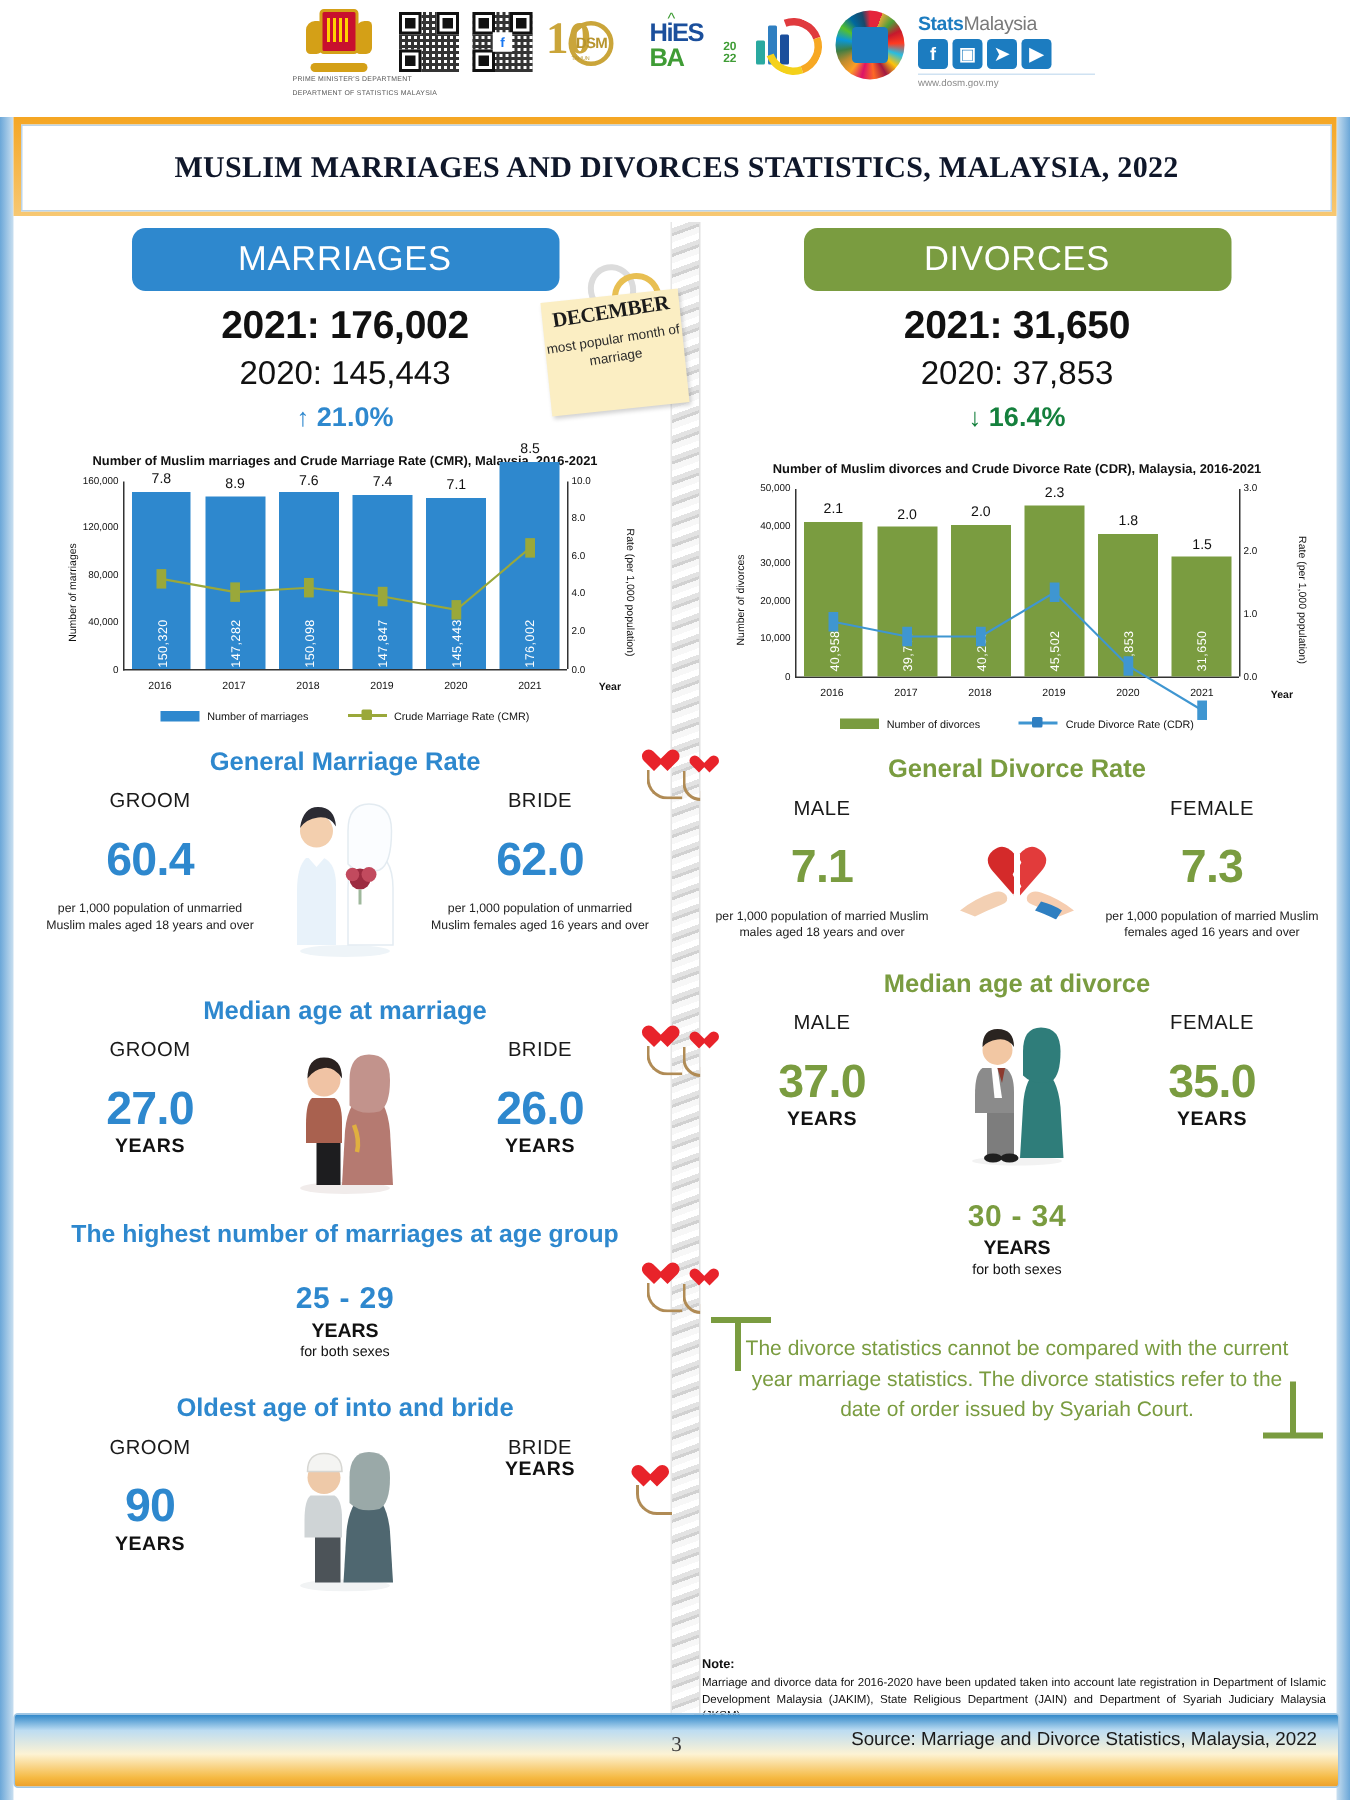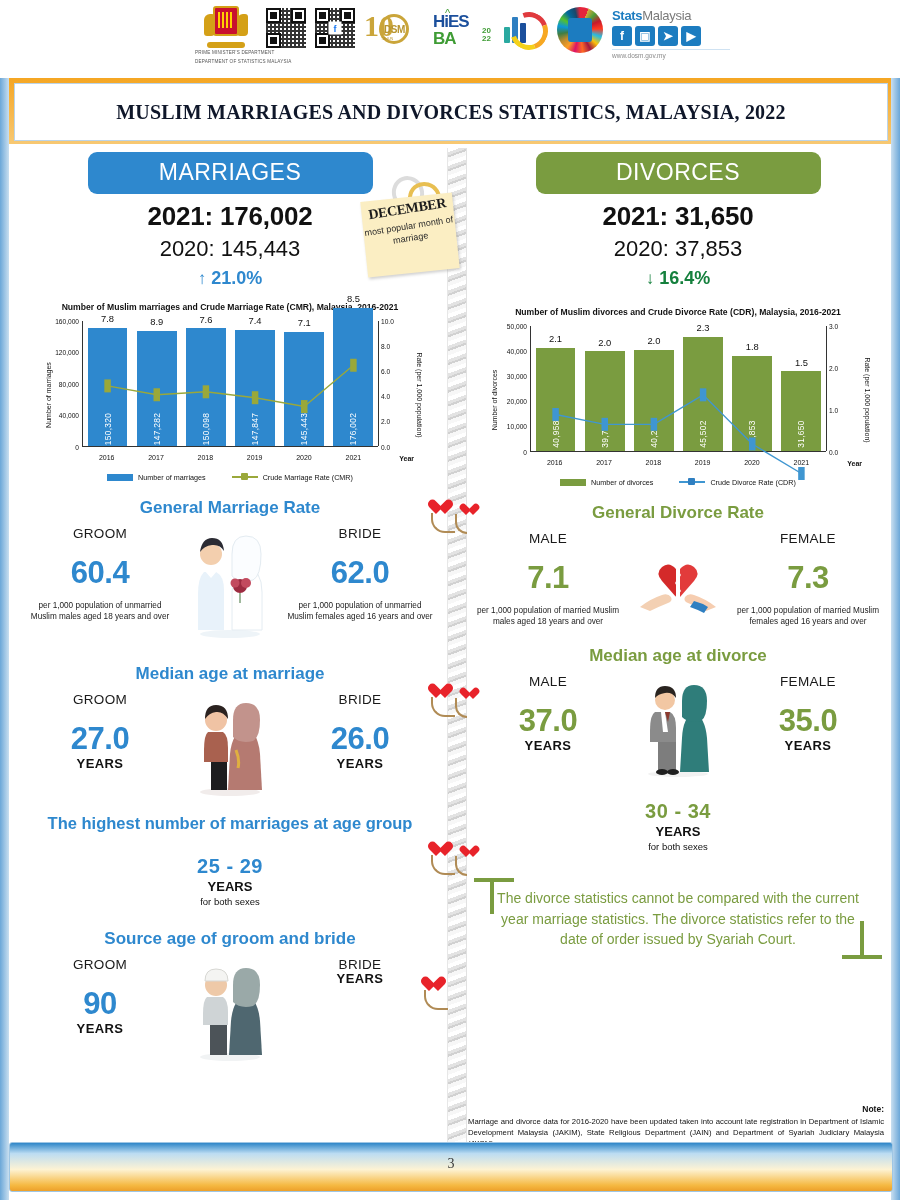--- a/index.html
+++ b/index.html
@@ -183,21 +183,21 @@
   
   .disc{position:relative;margin-top:30px;padding:6px 26px;}
   .disc .txt{font-size:14px;color:#7a9c40;line-height:1.45;text-align:center;}
   .disc .brk{position:absolute;width:40px;height:4px;background:#7a9c40;}
   .disc .brk.tl{left:12px;top:-4px;}
   .disc .brk.tl:before{content:"";position:absolute;left:16px;top:0;width:4px;height:36px;background:#7a9c40;}
   .disc .brk.br{right:12px;bottom:-4px;}
   .disc .brk.br:before{content:"";position:absolute;left:18px;top:-34px;width:4px;height:36px;background:#7a9c40;}
 
   .note{position:absolute;left:468px;top:1104px;width:416px;}
-  .note .nh{font-size:8.5px;font-weight:bold;color:#111;text-align:right;}
+  .note .nh{font-size:8.5px;font-weight:bold;color:#111;}
   .note .nb{font-size:7.7px;color:#111;line-height:1.42;text-align:justify;margin-top:3px;}
 
   
   .footer{position:absolute;left:9px;bottom:8px;width:882px;height:48px;
      background:linear-gradient(180deg,#2e86c8 0%,#bcdcf2 22%,#fdf3d4 55%,#f5b942 88%,#eda02a 100%);
      border:1px solid #9fc6e4;border-radius:3px;}
   .footer .pg{position:absolute;left:50%;top:13px;transform:translateX(-50%);
      font-family:"Liberation Serif",serif;font-size:14px;color:#3a3a3a;}
   .footer .src{position:absolute;right:14px;top:8px;text-align:right;font-size:12.5px;color:#1a1a1a;line-height:1.42;}
 
@@ -482,21 +482,21 @@
     </div>
 
     <div style="margin-top:18px">
       <div class="agehead blue">The highest number of marriages at age group</div>
       <div class="agebig blue">25 - 29</div>
       <div class="agesub">YEARS</div>
       <div class="agesub2">for both sexes</div>
     </div>
 
     <div class="sect" style="margin-top:22px">
-      <div class="sect-h blue">Source age of groom and bride</div>
+      <div class="sect-h blue">Oldest age of into and bride</div>
       <div class="trio">
         <div class="side">
           <div class="lbl">GROOM</div>
           <div class="num blue">90</div>
           <div class="yrs">YEARS</div>
         </div>
         <div class="mid">
           <svg width="92" height="104" viewBox="0 0 92 104">
             <ellipse cx="46" cy="100" rx="30" ry="4" fill="#f1f3f4"></ellipse>
             <rect x="26" y="58" width="17" height="40" fill="#4c5358"></rect>
@@ -714,16 +714,17 @@
   </div>
 
   <div class="note">
     <div class="nh">Note:</div>
     <div class="nb">Marriage and divorce data for 2016-2020 have been updated taken into account late registration in Department of Islamic Development Malaysia (JAKIM), State Religious Department (JAIN) and Department of Syariah Judiciary Malaysia (JKSM)</div>
   </div>
 
   <div class="footer">
     <div class="pg">3</div>
     <div class="src">
+      <div>Source: Marriage and Divorce Statistics, Malaysia, 2022</div>
     </div>
   </div>
 
 </div>
 
 </body></html>

